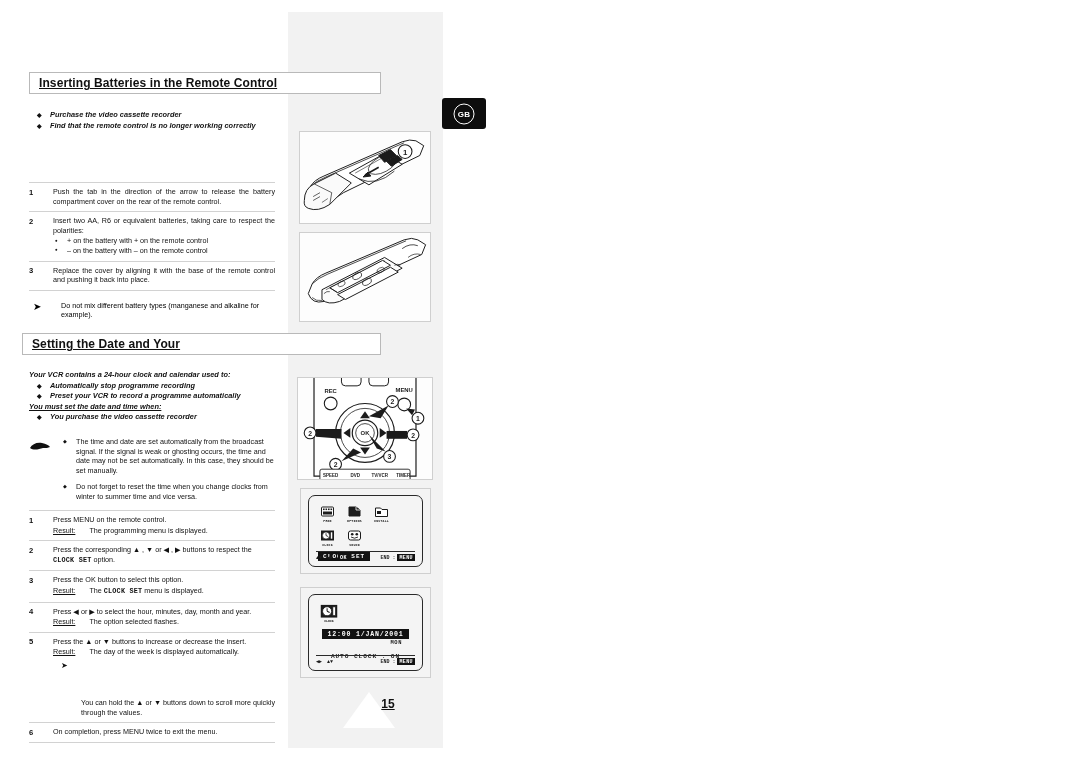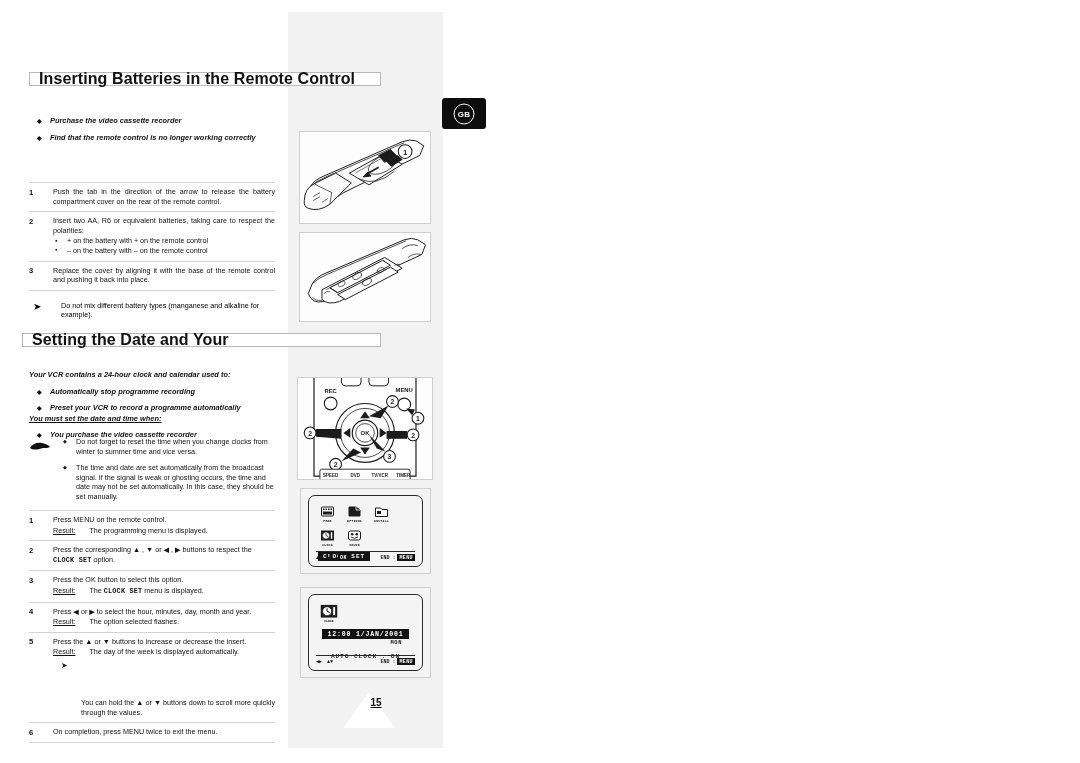--- a/index.html
+++ b/index.html
@@ -43,31 +43,32 @@
     font-size: 8px;
     font-weight: bold;
     letter-spacing: .3px;
     display: flex; align-items: center; justify-content: center;
     font-family: "Liberation Sans", sans-serif;
   }
 
   
   .section-title {
     position: absolute;
-    height: 14px;
+    height: 22px;
     border: 1px solid #b9b9b9;
     background: #ffffff;
     display: flex;
     align-items: center;
     padding-left: 9px;
-    font-size: 16px;
+    font-size: 12px;
     font-weight: bold;
     color: #111111;
     letter-spacing: .1px;
     white-space: nowrap;
+    text-decoration: underline;
   }
   #title-batteries { left: 29px; top: 72px; width: 352px; }
   #title-datetime  { left: 22px; top: 333px; width: 359px; }
 
   
   .col { position: absolute; left: 29px; width: 246px; }
 
   .intro-italic {
     font-style: italic;
     font-weight: bold;
@@ -77,21 +78,20 @@
   }
   .bullet-list { margin: 0; padding: 0; list-style: none; }
   .bullet-list li {
     position: relative;
     padding-left: 21px;
     font-style: italic;
     font-weight: bold;
     font-size: 7.4px;
     line-height: 10.6px;
     color: #111;
-    margin-top: 6px;
   }
   .bullet-list li:before {
     content: "\25C6";
     position: absolute;
     left: 8px; top: 0px;
     font-size: 6px;
     font-style: normal;
     color: #111;
   }
 
@@ -300,24 +300,24 @@
   .page-tri {
     position: absolute;
     left: 343px; top: 692px;
     width: 0; height: 0;
     border-left: 26px solid transparent;
     border-right: 26px solid transparent;
     border-bottom: 36px solid #ffffff;
   }
   .page-num {
     position: absolute;
-    left: 350px; top: 697px;
+    left: 362px; top: 697px;
     width: 52px;
     text-align: center;
-    font-size: 10px;
+    font-size: 12px;
     font-weight: bold;
     color: #111;
     text-decoration: underline;
   }
 </style>
 </head>
 <body>
 
 <div id="page">
 
@@ -381,22 +381,22 @@
 
   <div class="col" style="top:437px;left:29px;width:250px;">
     <div class="hand-block">
       <div class="handmark">
         <svg width="22" height="12" viewBox="0 0 22 12">
           <path d="M1 7 C3 3, 8 1, 13 2 C17 3, 20 4, 21 6 C19 7, 17 7, 14 7 C10 8, 5 10, 1 7 Z" fill="#111"></path>
         </svg>
       </div>
       <div class="handbody">
         <ul>
+          <li>The time and date are set automatically from the broadcast signal. If the signal is weak or ghosting occurs, the time and date may not be set automatically. In this case, they should be set manually.</li>
           <li>Do not forget to reset the time when you change clocks from winter to summer time and vice versa.</li>
-          <li>The time and date are set automatically from the broadcast signal. If the signal is weak or ghosting occurs, the time and date may not be set automatically. In this case, they should be set manually.</li>
         </ul>
       </div>
     </div>
   </div>
 
   <div class="steps" style="top:510px;">
 
     <div class="step first">
       <div class="num">1</div>
       <div class="body">

